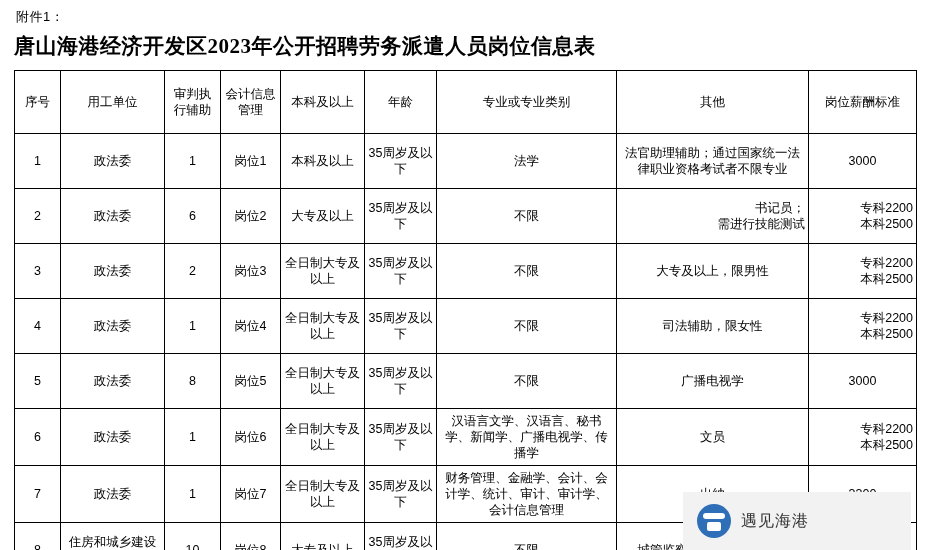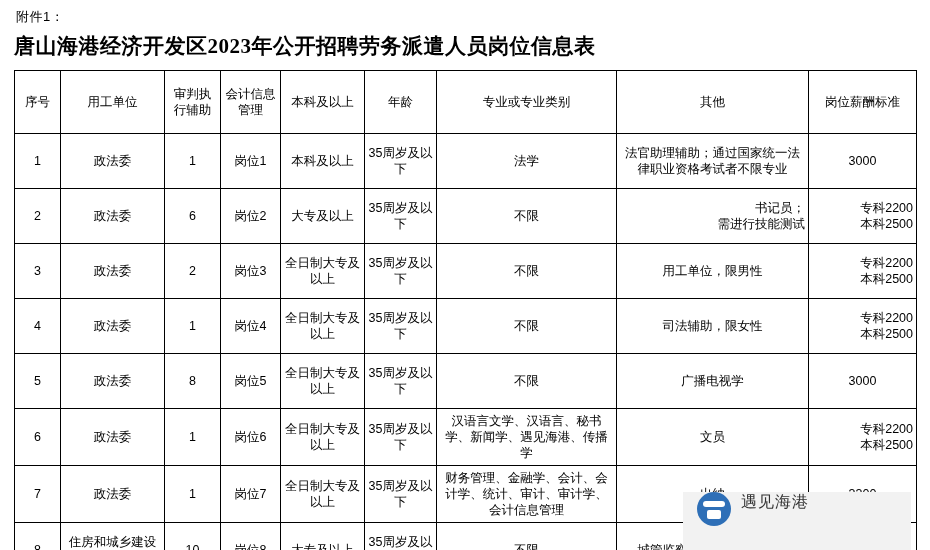--- a/index.html
+++ b/index.html
@@ -77,20 +77,21 @@
 
   
   .account-badge {
     position: absolute;
     right: 0px;
     bottom: 0px;
     width: 228px;
     height: 58px;
     background: #f2f2f2;
     display: flex;
+    align-items: center;
     padding-left: 14px;
     box-sizing: border-box;
   }
   .badge-logo {
     width: 34px;
     height: 34px;
     border-radius: 50%;
     background: #2e6fb7;
     position: relative;
     flex: 0 0 auto;
@@ -187,21 +188,21 @@
           </td>
       </tr>
       <tr>
         <td>3</td>
         <td>政法委</td>
         <td>2</td>
         <td>岗位3</td>
         <td>全日制大专及以上</td>
         <td>35周岁及以下</td>
         <td class="major-cell">不限</td>
-        <td class="other-cell">用工单位，限男性</td>
+        <td class="other-cell">大专及以上，限男性</td>
         <td>
             <span class="cell-line">专科2200</span>
             <span class="cell-line">本科2500</span>
           </td>
       </tr>
       <tr>
         <td>4</td>
         <td>政法委</td>
         <td>1</td>
         <td>岗位4</td>
@@ -225,21 +226,21 @@
         <td class="other-cell">广播电视学</td>
         <td>3000</td>
       </tr>
       <tr>
         <td>6</td>
         <td>政法委</td>
         <td>1</td>
         <td>岗位6</td>
         <td>全日制大专及以上</td>
         <td>35周岁及以下</td>
-        <td class="major-cell">汉语言文学、汉语言、秘书学、新闻学、遇见海港、传播学</td>
+        <td class="major-cell">汉语言文学、汉语言、秘书学、新闻学、广播电视学、传播学</td>
         <td class="other-cell">文员</td>
         <td>
             <span class="cell-line">专科2200</span>
             <span class="cell-line">本科2500</span>
           </td>
       </tr>
       <tr>
         <td>7</td>
         <td>政法委</td>
         <td>1</td>

